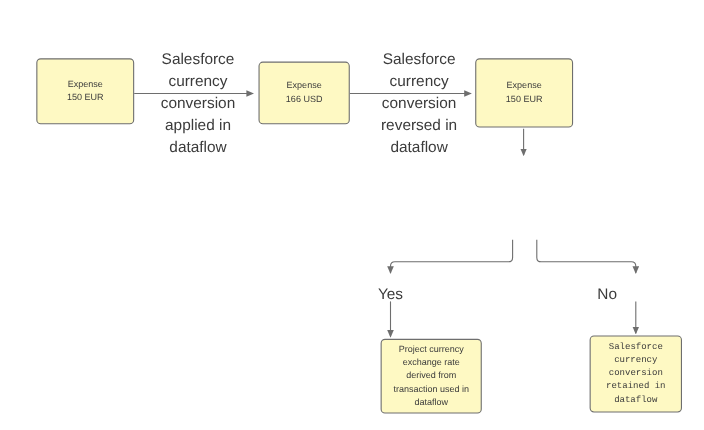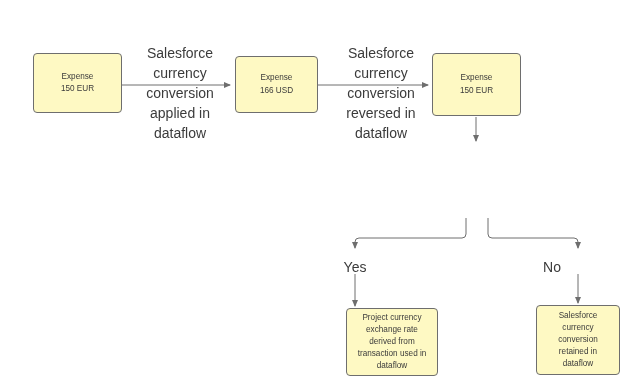--- a/index.html
+++ b/index.html
@@ -107,21 +107,21 @@
   <div class="node" style="left:432px; top:53px; width:89px; height:63px;">Expense
 150 EUR</div>
 
 
   <div class="node" style="left:313px; top:308px; width:92px; height:68px;margin-left:33px;">Project currency
 exchange rate
 derived from
 transaction used in
 dataflow</div>
 
-  <div class="node" style="left:536px; top:305px; width:84px; height:70px;">Salesforce
+  <div class="node" style="left:536px; top:305px; width:84px; height:70px;font-family:Liberation Mono, monospace;">Salesforce
 currency
 conversion
 retained in
 dataflow</div>
 
   <div class="edge-label" style="left:126px; top:44px; width:108px;">Salesforce currency
 conversion
 applied in dataflow</div>
 
   <div class="edge-label" style="left:326px; top:44px; width:110px;">Salesforce currency

